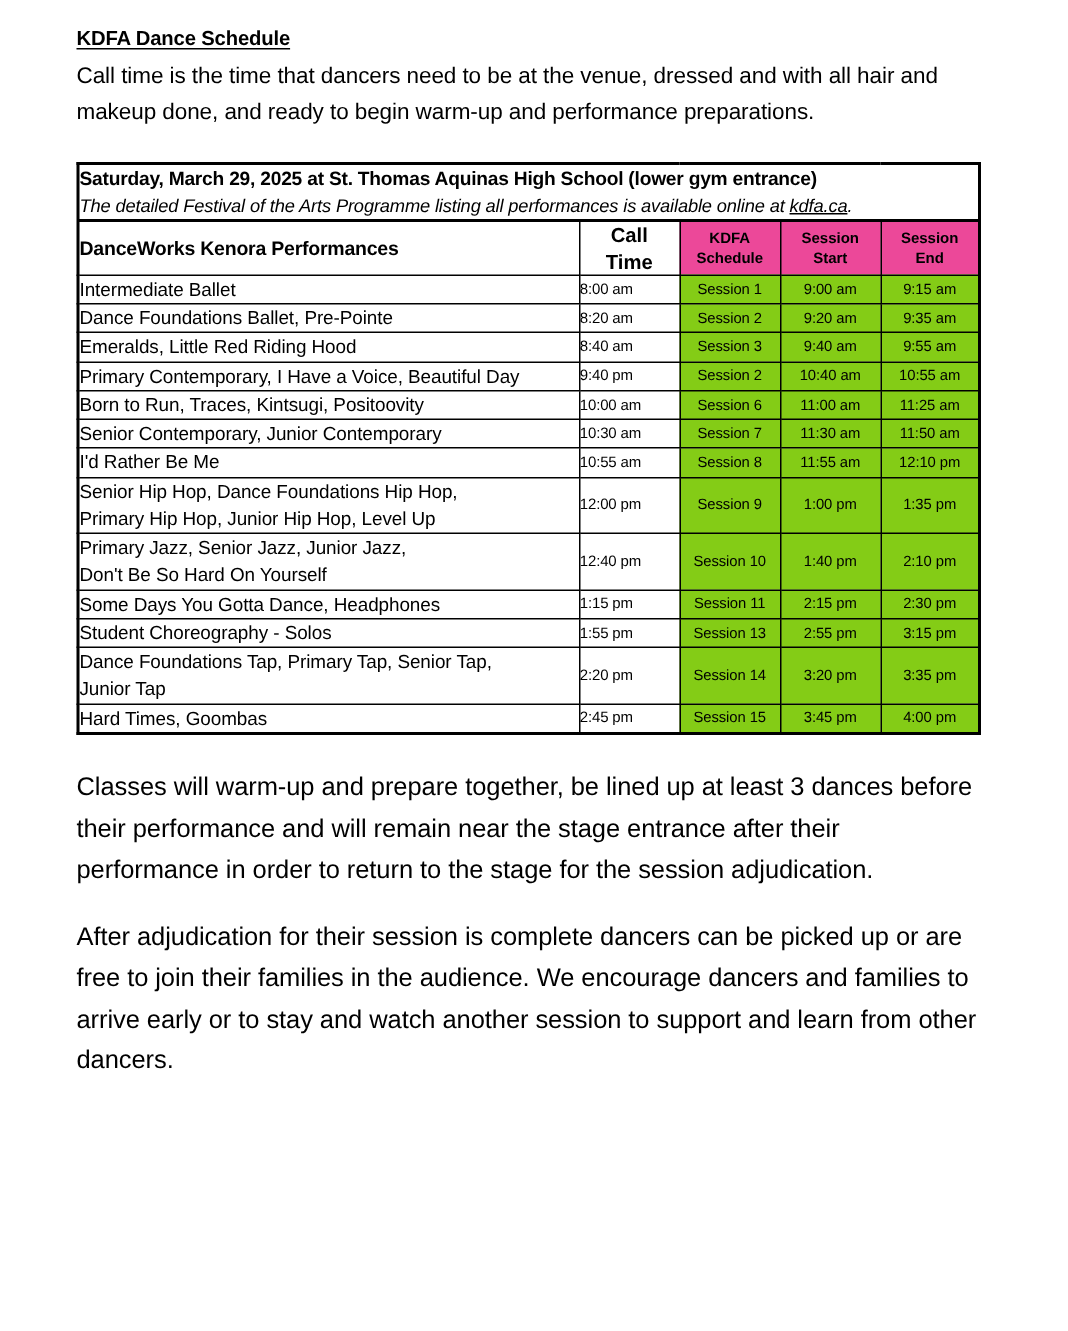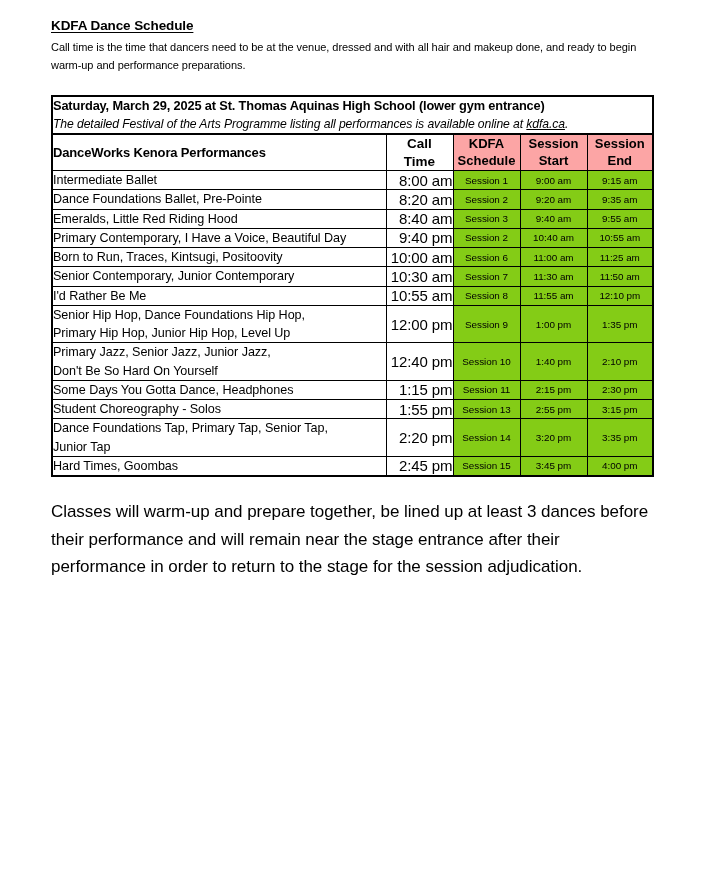--- a/index.html
+++ b/index.html
@@ -21,21 +21,21 @@
   }
   .doc-title {
     font-size: 13.5px;
     font-weight: bold;
     text-decoration: underline;
     text-underline-offset: 2px;
     margin: 4px 0 6px 0;
     letter-spacing: -0.1px;
   }
   .intro {
-    font-size: 11px;
+    font-size: 15px;
     line-height: 1.62;
     margin: 0 0 0 0;
     width: 600px;
     letter-spacing: -0.05px;
   }
 
   
   .schedule-wrap {
     margin-top: 20px;
     width: 496px;
@@ -92,39 +92,39 @@
   }
   .hdr-call {
     font-size: 13.5px;
     font-weight: bold;
     text-align: center;
     line-height: 1.28;
     padding: 6px 2px;
     border-top: 2px solid #000 !important;
   }
   .hdr-small {
-    font-size: 13px;
+    font-size: 10px;
     font-weight: bold;
     text-align: center;
     line-height: 1.3;
     padding: 6px 2px;
-    background: #fca5a5;
+    background: #ec4899;
     border-top: 2px solid #000 !important;
   }
 
   td.perf {
     font-size: 12.6px;
     padding: 8px 0 8px 9px;
     line-height: 1.45;
     letter-spacing: -0.05px;
     margin-left: 15px;
   }
   td.call {
-    font-size: 15px;
-    text-align: right;
+    font-size: 10px;
+    text-align: left;
     padding: 8px 1px;
     letter-spacing: -0.1px;
   }
   td.shade {
     font-size: 9.9px;
     text-align: center;
     padding: 8px 1px;
     background: #84cc16;
     letter-spacing: -0.05px;
   }
@@ -279,15 +279,16 @@
             <td class="shade">Session 15</td>
             <td class="shade">3:45 pm</td>
             <td class="shade">4:00 pm</td>
           </tr>
         </tbody>
     </table>
   </div>
 
   <div class="footer">
     <p>Classes will warm-up and prepare together, be lined up at least 3 dances before their performance and will remain near the stage entrance after their performance in order to return to the stage for the session adjudication.</p>
+    <p>After adjudication for their session is complete dancers can be picked up or are free to join their families in the audience. We encourage dancers and families to arrive early or to stay and watch another session to support and learn from other dancers.</p>
   </div>
 
 </div>
 
 </body></html>

